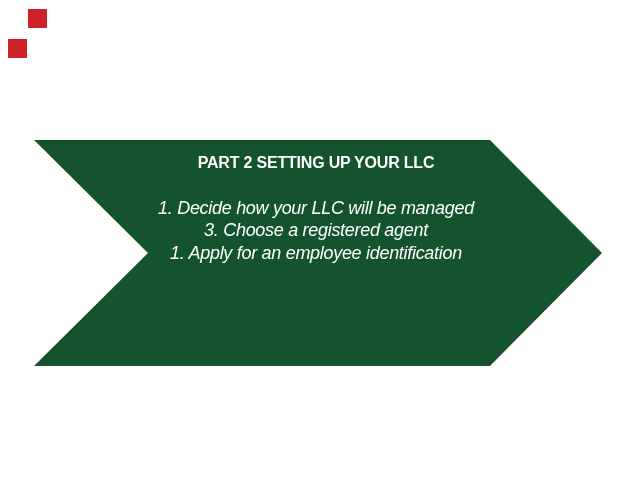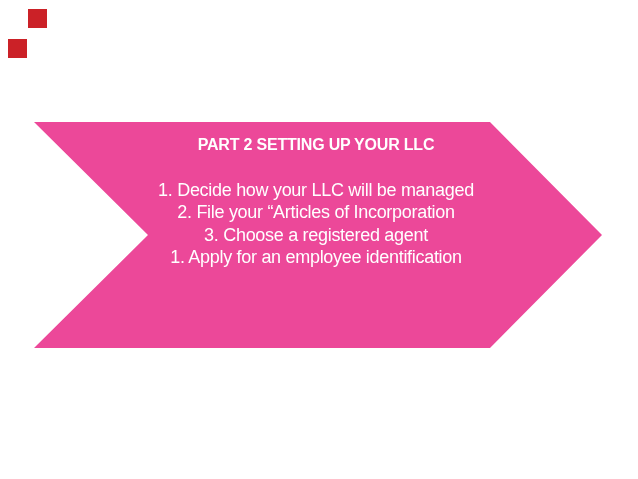--- a/index.html
+++ b/index.html
@@ -17,24 +17,24 @@
   }
   .red-square {
     position: absolute;
     background: #cb2127;
   }
   .red-square.one { left: 28px; top: 9px;  width: 19px; height: 19px; }
   .red-square.two { left: 8px;  top: 39px; width: 19px; height: 19px; }
   .chevron {
     position: absolute;
     left: 34px;
-    top: 122px;
+    top: 140px;
     width: 568px;
     height: 226px;
-    background: #ec4899;
+    background: #14532d;
     clip-path: polygon(0% 0%, 80.28% 0%, 100% 50%, 80.28% 100%, 0% 100%, 20.07% 50%);
   }
   .chevron-text {
     position: absolute;
     left: 97px;
     top: 12px;
     width: 370px;
     text-align: center;
     color: #ffffff;
   }
@@ -46,35 +46,35 @@
     white-space: nowrap;
   }
   .chevron-steps {
     margin-top: 23px;
     font-size: 18px;
     line-height: 22.3px;
     letter-spacing: -0.3px;
   }
   .step-line {
     white-space: nowrap;
+    font-style: italic;
   }
 </style>
 </head>
 <body>
 
 <div class="slide">
 
   <div class="red-square one"></div>
   <div class="red-square two"></div>
 
   <div class="chevron">
     <div class="chevron-text">
       <div class="chevron-title">PART 2 SETTING UP YOUR LLC</div>
       <div class="chevron-steps">
         <div class="step-line">1. Decide how your LLC will be managed</div>
-        <div class="step-line">2. File your “Articles of Incorporation</div>
         <div class="step-line">3. Choose a registered agent</div>
         <div class="step-line">1. Apply for an employee identification</div>
       </div>
     </div>
   </div>
 
 </div>
 
 </body></html>

